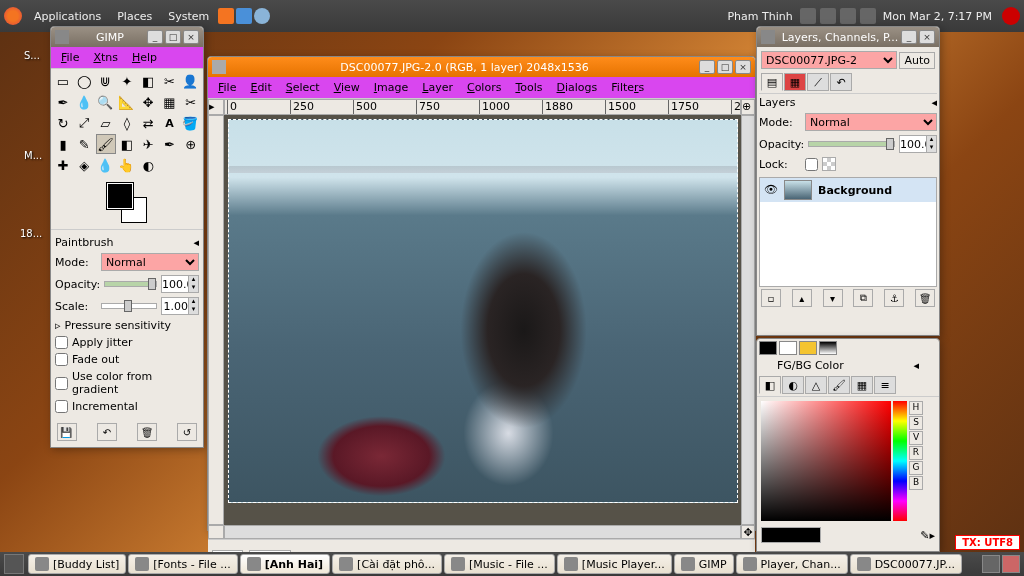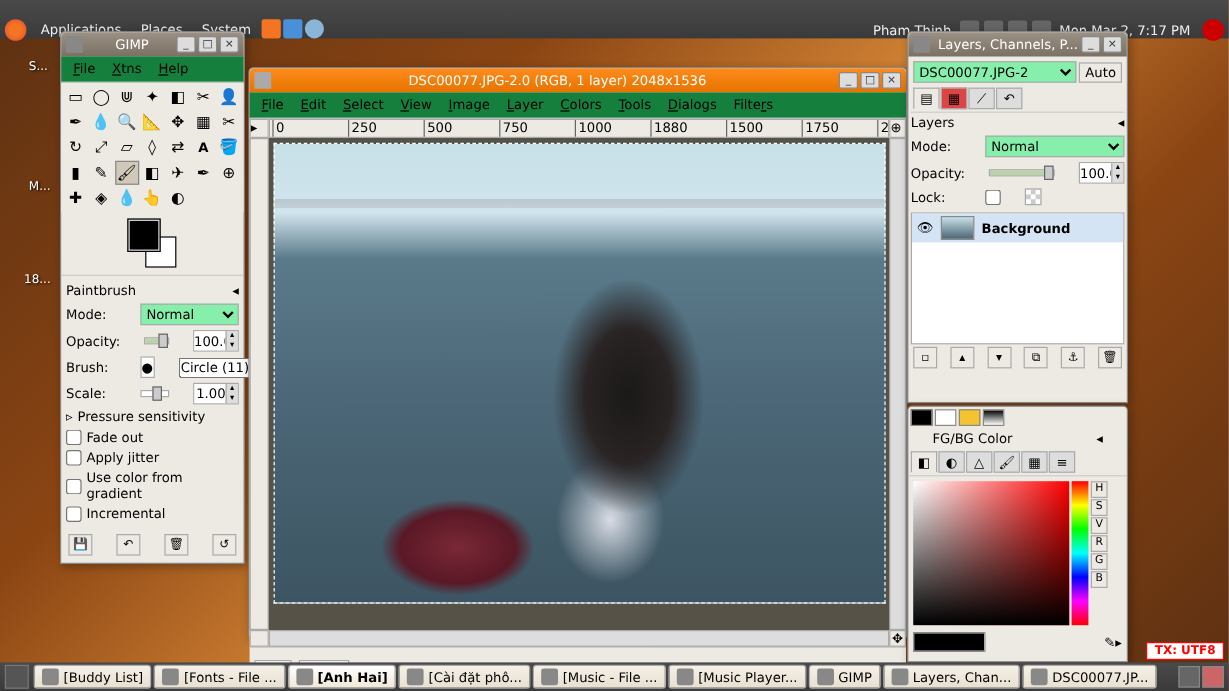--- a/index.html
+++ b/index.html
@@ -1,48 +1,48 @@
 <!DOCTYPE html>
 <html><head>
 <meta charset="utf-8">
 <style>
 *{box-sizing:border-box;margin:0;padding:0;font-family:"DejaVu Sans",Arial,sans-serif;font-size:11px}
 body{width:1024px;height:576px;background:linear-gradient(135deg,#5c3012 0%,#8b4513 30%,#cd7f32 50%,#8b4513 70%,#5c3012 100%);overflow:hidden;position:relative}
-.panel-top{height:24px;background:linear-gradient(#4a4a4a,#3a3a3a);display:flex;align-items:flex-start;color:#eee;padding:16px 4px}
+.panel-top{height:24px;background:linear-gradient(#4a4a4a,#3a3a3a);display:flex;align-items:center;color:#eee;padding:16px 4px}
 .panel-top .menu-item{padding:2px 8px;cursor:pointer}
 .panel-top .right{margin-left:auto;display:flex;align-items:center;gap:2px}
 .panel-top .right span{padding:2px 4px}
 .tray-icon{width:16px;height:16px;display:inline-block;background:#666;border-radius:2px;margin:0 1px}
 .panel-bottom{position:absolute;bottom:0;left:0;right:0;height:24px;background:linear-gradient(#4a4a4a,#3a3a3a);display:flex;align-items:center;padding:0 4px;gap:2px}
 .taskbar-btn{background:linear-gradient(#f5f0e8,#e8e0d0);border:1px solid #aaa;border-radius:3px;padding:2px 6px;display:flex;align-items:center;gap:4px;height:20px;white-space:nowrap;overflow:hidden;font-size:10px;cursor:pointer}
 .taskbar-btn.active{background:linear-gradient(#fff,#f0e8d8);font-weight:bold}
 .tb-icon{width:14px;height:14px;background:#888;border-radius:2px;display:inline-block}
 .window{position:absolute;background:#ede9e3;border:1px solid #888;border-radius:4px 4px 0 0;box-shadow:2px 2px 8px rgba(0,0,0,.3)}
 .titlebar{height:20px;background:linear-gradient(#9a9084,#7a7064);display:flex;align-items:center;padding:0 4px;color:#fff;font-size:11px;border-radius:4px 4px 0 0}
 .titlebar.active{background:linear-gradient(#ff8c1a,#e67300)}
 .titlebar .title{flex:1;text-align:center;overflow:hidden;text-overflow:ellipsis;white-space:nowrap}
 .win-btns{display:flex;gap:2px}
 .win-btn{width:16px;height:14px;background:#ddd;border:1px solid #888;border-radius:2px;font-size:9px;text-align:center;line-height:12px;cursor:pointer;color:#333}
-.menubar{height:22px;background:#15803d;display:flex;align-items:center;padding:0 4px;gap:2px;border-bottom:1px solid #ccc}
+.menubar{height:22px;background:#d946ef;display:flex;align-items:center;padding:0 4px;gap:2px;border-bottom:1px solid #ccc}
 .menubar span{padding:2px 6px;cursor:pointer}
 .menubar span u{text-decoration:underline}
 
 .toolbox{left:50px;top:26px;width:154px}
 .tool-grid{display:grid;grid-template-columns:repeat(7,1fr);gap:1px;padding:2px;background:#ede9e3}
 .tool{width:20px;height:20px;border:1px solid transparent;display:flex;align-items:center;justify-content:center;cursor:pointer;font-size:13px}
 .tool.sel{background:#d0c8b8;border:1px solid #888}
 .color-area{padding:6px;display:flex;justify-content:center}
 .fg-bg{position:relative;width:40px;height:40px}
 .fg{position:absolute;width:26px;height:26px;background:#000;border:1px solid #fff;outline:1px solid #000;top:0;left:0}
 .bg{position:absolute;width:26px;height:26px;background:#fff;border:1px solid #000;bottom:0;right:0}
 .tool-options{border-top:1px solid #ccc;padding:4px}
 .opt-header{display:flex;justify-content:space-between;padding:2px 0;font-size:11px}
-.opt-row{display:flex;align-items:center;gap:20px;padding:2px 0}
+.opt-row{display:flex;align-items:center;gap:4px;padding:2px 0}
 .opt-row label{min-width:42px}
-select{border:1px solid #aaa;background:#86efac;height:18px;font-size:11px}
+select{border:1px solid #aaa;background:#fca5a5;height:18px;font-size:11px}
 .slider{flex:1;height:6px;background:#fff;border:1px solid #aaa;position:relative}
 .slider-fill{height:100%;background:#b8d4a8}
 .slider-thumb{position:absolute;top:-4px;width:8px;height:12px;background:#ccc;border:1px solid #666}
 .spin{width:38px;display:flex;border:1px solid #aaa}
 .spin input{border:none;width:26px;text-align:right}
 .spin-btns{width:12px;display:flex;flex-direction:column}
 .spin-btns div{height:8px;background:#ddd;border-left:1px solid #aaa;font-size:7px;text-align:center;line-height:7px;cursor:pointer}
 .check-row{display:flex;align-items:center;gap:4px;padding:2px 0}
 .check-row input{margin:0}
 .expander{display:flex;align-items:center;gap:4px;padding:2px 0;cursor:pointer}
@@ -197,48 +197,43 @@
         </div>
       <div class="spin">
           <input value="100.0" style="">
           <div class="spin-btns">
             <div>▴</div>
             <div>▾</div>
           </div>
         </div>
     </div>
     <div class="opt-row">
-      <label>Brush:</label>
-      <div style="width:18px;height:18px;border:1px solid #aaa;background:#fff;display:flex;align-items:center;justify-content:center">●</div>
-      <input style="flex: 1 1 0%;" value="Circle (11)">
-    </div>
-    <div class="opt-row">
       <label>Scale:</label>
       <div class="slider">
           <div class="slider-thumb" style="left:40%"></div>
         </div>
       <div class="spin">
           <input value="1.00" style="">
           <div class="spin-btns">
             <div>▴</div>
             <div>▾</div>
           </div>
         </div>
     </div>
     <div class="expander">
         <span>▹</span>
         <span>Pressure sensitivity</span>
       </div>
     <div class="check-row">
         <input type="checkbox" style="">
-        <span>Fade out</span>
+        <span>Apply jitter</span>
       </div>
     <div class="check-row">
         <input type="checkbox" style="">
-        <span>Apply jitter</span>
+        <span>Fade out</span>
       </div>
     <div class="check-row">
         <input type="checkbox" style="">
         <span>Use color from gradient</span>
       </div>
     <div class="check-row">
         <input type="checkbox" style="">
         <span>Incremental</span>
       </div>
     <div class="btn-row" style="margin-top:6px">
@@ -441,21 +436,21 @@
   <div class="taskbar-btn">
       <span class="tb-icon"></span>
       <span>[Music Player...</span>
     </div>
   <div class="taskbar-btn">
       <span class="tb-icon"></span>
       <span>GIMP</span>
     </div>
   <div class="taskbar-btn">
       <span class="tb-icon"></span>
-      <span>Layers, Chan...</span>
+      <span>Player, Chan...</span>
     </div>
   <div class="taskbar-btn">
       <span class="tb-icon"></span>
       <span>DSC00077.JP...</span>
     </div>
   <div style="margin-left:auto;width:18px;height:18px;background:#666;border:1px solid #888"></div>
   <div style="width:18px;height:18px;background:#c66;border:1px solid #888"></div>
 </div>
 
 </body></html>

